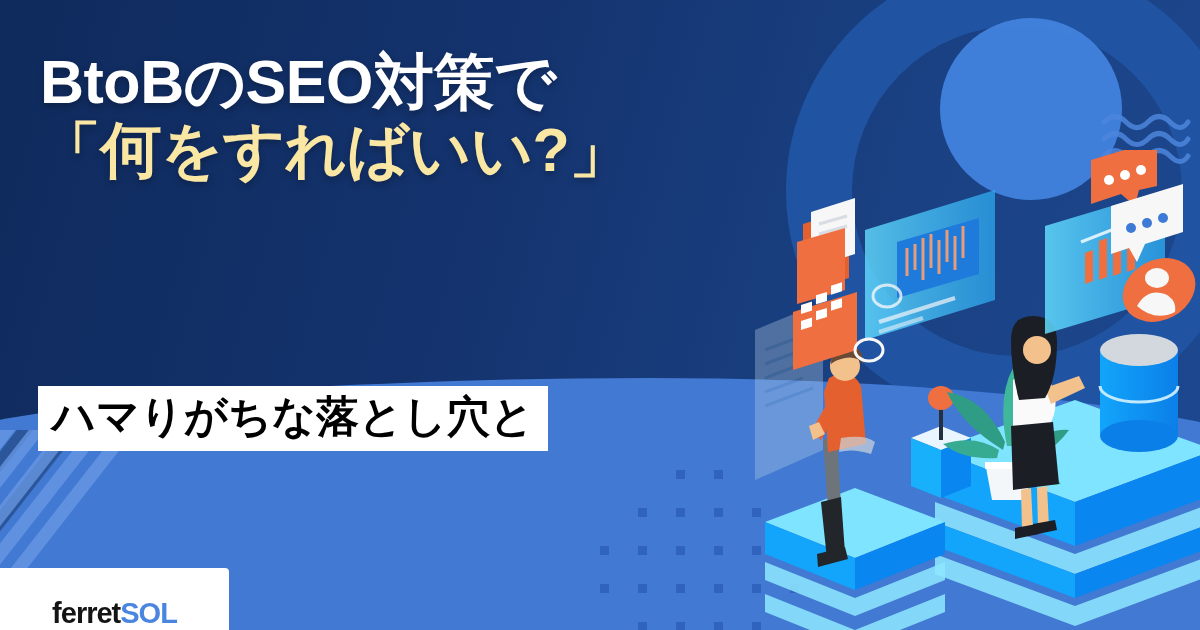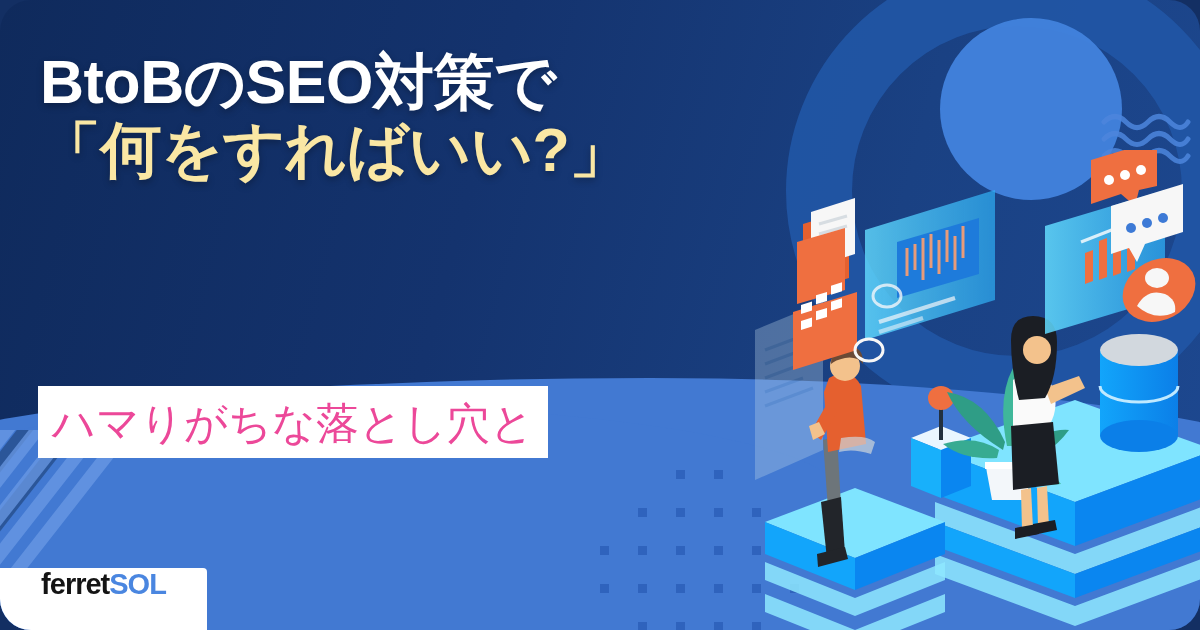--- a/index.html
+++ b/index.html
@@ -4,21 +4,20 @@
 <style>
   html,body{margin:0;padding:0;}
   body{
     width:1200px;height:630px;overflow:hidden;
     font-family:"Liberation Sans","DejaVu Sans",sans-serif;
     background:#132f63;
   }
   #banner{
     position:relative;width:1200px;height:630px;overflow:hidden;
     background:linear-gradient(105deg,#0f2a5c 0%,#14336e 38%,#1a4183 70%,#1d4890 100%);
-    border-radius:31px;
   }
 
   
   .deco{position:absolute;pointer-events:none;}
 
   .ring{
     width:330px;height:330px;border-radius:50%;
     border:66px solid #2156a5;
     right:-48px;top:-40px;opacity:.92;
   }
@@ -58,30 +57,30 @@
     font-weight:700;font-size:61px;line-height:1.12;letter-spacing:-.5px;
     white-space:nowrap;
     text-shadow:0 3px 7px rgba(0,0,0,.28);
   }
   .hl-white{color:#ffffff;}
   .hl-yellow{color:#fae7a4;}
 
   
   .subs{position:absolute;left:38px;top:386px;z-index:7;}
   .sub-box{
-    display:table;background:#ffffff;color:#ec4899;
-    font-weight:400;font-size:43px;line-height:1;
-    padding:16px 14px 13px 14px;margin-bottom:9px;white-space:nowrap;
+    display:table;background:#ffffff;color:#000000;
+    font-weight:700;font-size:43px;line-height:1;
+    padding:9px 14px 13px 14px;margin-bottom:9px;white-space:nowrap;
   }
 
   
   .logo-tab{
-    position:absolute;left:0;bottom:0;width:207px;height:62px;
+    position:absolute;left:0;bottom:0;width:229px;height:62px;
     background:#ffffff;z-index:9;
-    display:flex;align-items:flex-start;justify-content:center;
+    display:flex;align-items:flex-end;justify-content:center;
     border-top-right-radius:4px;
   }
   .logo-text{font-size:29px;font-weight:700;letter-spacing:-1px;}
   .logo-a{color:#141414;}
   .logo-b{color:#4a86e0;}
 
   
   .illus{position:absolute;left:745px;top:150px;width:470px;height:480px;z-index:5;}
 </style>
 </head>

